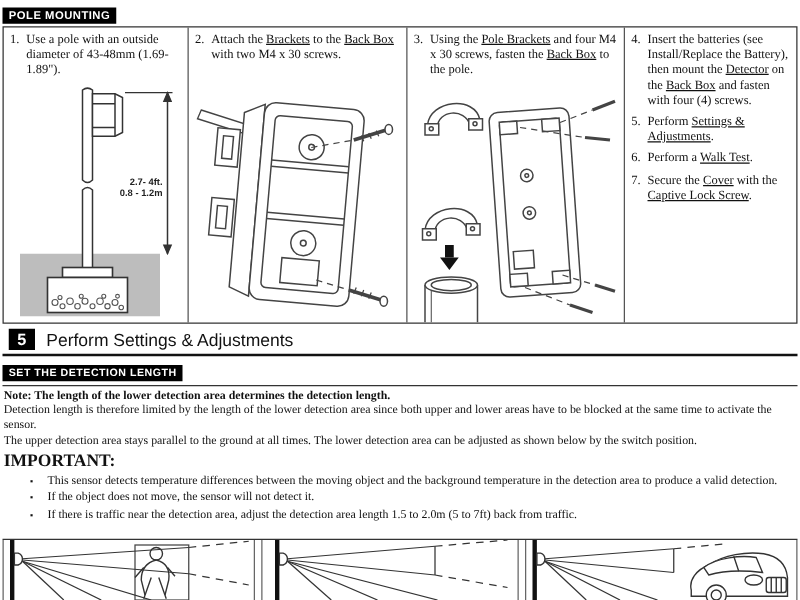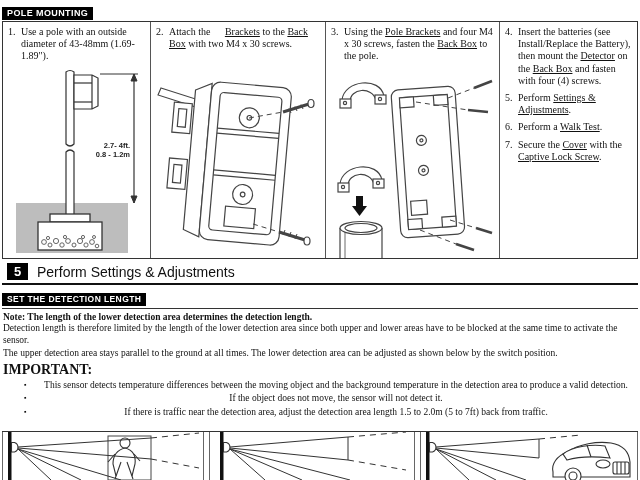--- a/index.html
+++ b/index.html
@@ -38,21 +38,21 @@
 
   .sub-bar-row { margin-top:3px; }
   .hr { border:none; border-top:1px solid #333; margin:2px 0 0 0; }
 
   .note { font-size:9.5px; font-weight:bold; margin:3px 0 1px 1px; }
   .para { font-size:9.5px; line-height:1.22; margin:1px 0 2px 1px; }
   .important { font-size:14px; font-weight:bold; margin:2px 0 1px 1px; }
   .bullets { list-style:none; margin:0; padding:0; }
   .bullets li { display:flex; font-size:9.5px; line-height:1.22; margin:2px 0; }
   .bullet-marker { flex:none; width:14px; margin-left:22px; font-size:7px; line-height:11px; }
-  .bullet-text { flex:1; padding-right:4px;text-align:center; }
+  .bullet-text { flex:1; padding-right:4px; }
 
   
   .diagrams { position:absolute; left:2px; top:431px; width:636px; height:49px; border-top:1px solid #333; display:flex; }
   .diagram { height:49px; border-left:1px solid #666; border-right:1px solid #666; margin-right:5px; background:#fff; }
   .diagram:last-child { margin-right:0; }
   svg { display:block; }
   svg text { font-family:"Liberation Sans", sans-serif; }
 </style>
 </head>
 <body>
@@ -114,21 +114,21 @@
             <circle cx="61" cy="175" r="1.6"></circle>
           <circle cx="79" cy="175" r="1.6"></circle>
             <circle cx="90" cy="175" r="1.5"></circle>
         </g>
       </svg>
     </div>
 
     <div class="cell c2">
       <div class="step">
         <span class="step-num">2.</span>
-        <span class="step-body"><span>Attach the </span><span style="text-decoration: underline; margin-left: 12px;">Brackets</span><span> to the </span><span style="text-decoration: underline;">Back Box</span><span> with two M4 x 30 screws.</span></span>
+        <span class="step-body"><span>Attach the </span><span style="text-decoration: underline;">Brackets</span><span> to the </span><span style="text-decoration: underline;">Back Box</span><span> with two M4 x 30 screws.</span></span>
       </div>
       <svg class="illus" width="166" height="186" viewBox="0 0 166 186" style="left:2px;">
 
         <g stroke="#444" fill="#fff" stroke-width="1.1">
           <polygon points="8,16 52,30 49,37 5,23"></polygon>
         </g>
 
         <g transform="rotate(5 85 95)" stroke="#444" fill="#fff" stroke-width="1.2">
           <polygon points="36,22 52,14 52,168 36,162"></polygon>
           <rect x="52" y="12" width="80" height="158" rx="9"></rect>

